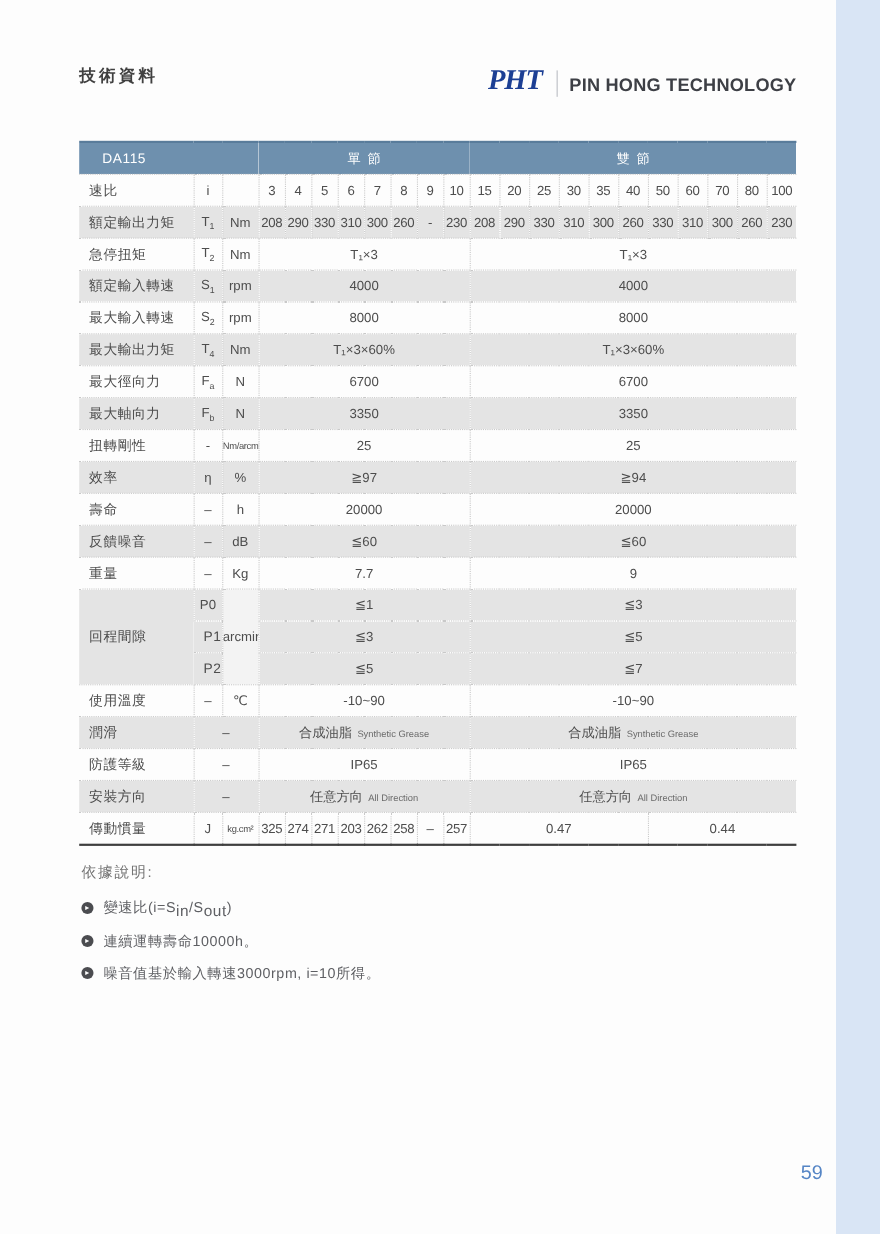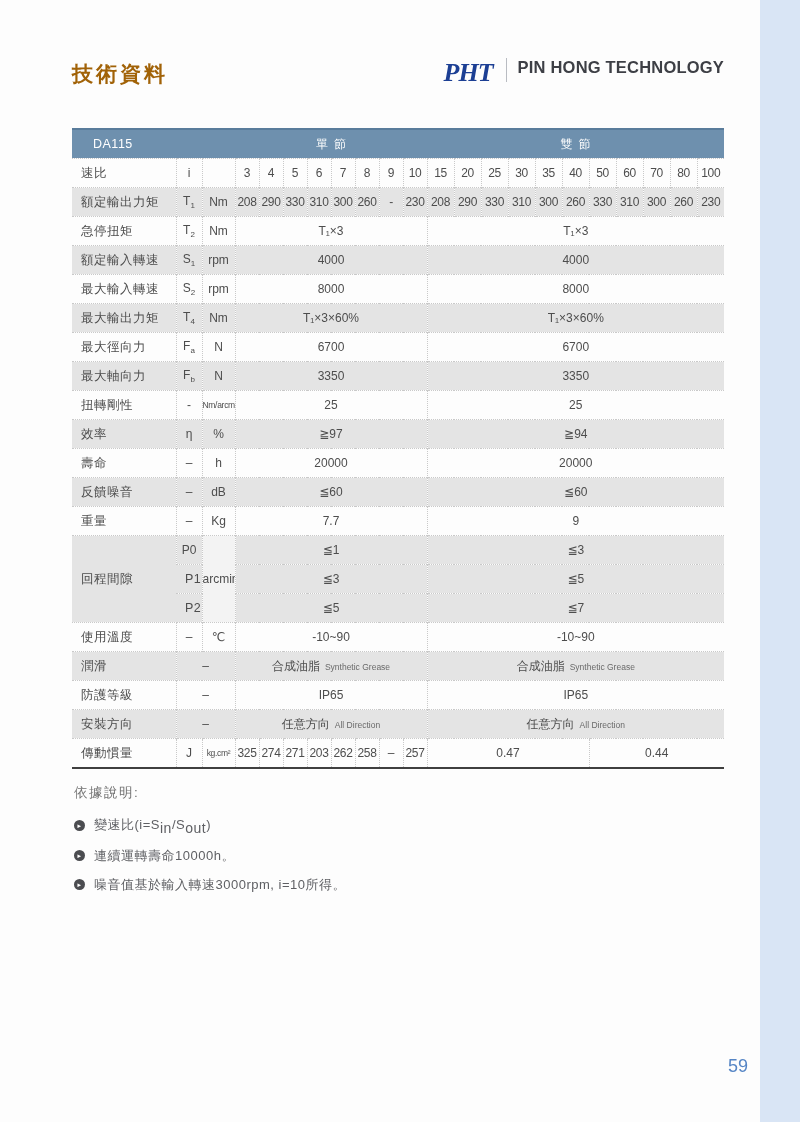--- a/index.html
+++ b/index.html
@@ -3,22 +3,22 @@
 <meta charset="utf-8">
 <style>
   html,body{margin:0;padding:0;}
   body{
     width:800px;height:1122px;background:#fdfdfd;overflow:hidden;position:relative;
     font-family:"Liberation Sans","DejaVu Sans",sans-serif;
   }
   .side-strip{position:absolute;top:0;right:0;width:40px;height:1122px;background:#d9e5f5;}
   
   .hdr{position:absolute;left:72px;top:56px;width:652px;height:36px;}
-  .page-title{position:absolute;left:0;top:4px;font-size:21px;font-weight:600;letter-spacing:3px;color:#a16207;}
-  .logo{position:absolute;right:0;top:2px;display:flex;align-items:flex-start;}
+  .page-title{position:absolute;left:0;top:4px;font-size:15px;font-weight:600;letter-spacing:3px;color:#404040;}
+  .logo{position:absolute;right:0;top:2px;display:flex;align-items:flex-end;}
   .logo-mark{font-family:"Liberation Serif","DejaVu Serif",serif;font-style:italic;font-weight:900;font-size:26px;color:#1c3f94;letter-spacing:-1px;}
   .logo-div{display:inline-block;width:1px;height:24px;background:#b9bcc2;margin:0 11px 0 13px;}
   .logo-name{font-size:16.5px;font-weight:bold;color:#3d3f45;letter-spacing:0.2px;}
   
   table.spec{position:absolute;left:72px;top:128px;width:652px;border-collapse:collapse;table-layout:fixed;border-bottom:2px solid #3f3f3f;}
   table.spec td{border-left:1px dotted #c9c9c9;border-top:1px dotted #c9c9c9;height:28px;padding:0;
     text-align:center;vertical-align:middle;color:#4d4d4d;font-size:12px;overflow:hidden;white-space:nowrap;}
   table.spec tr td:first-child{border-left:none;text-align:left;padding-left:9px;letter-spacing:0.5px;font-size:12.5px;}
   thead td{background:#6e90ae !important;color:#fff !important;border:none !important;border-top:2px solid #597c9b !important;
     font-family:Liberation Sans, sans-serif;height:31px;}

